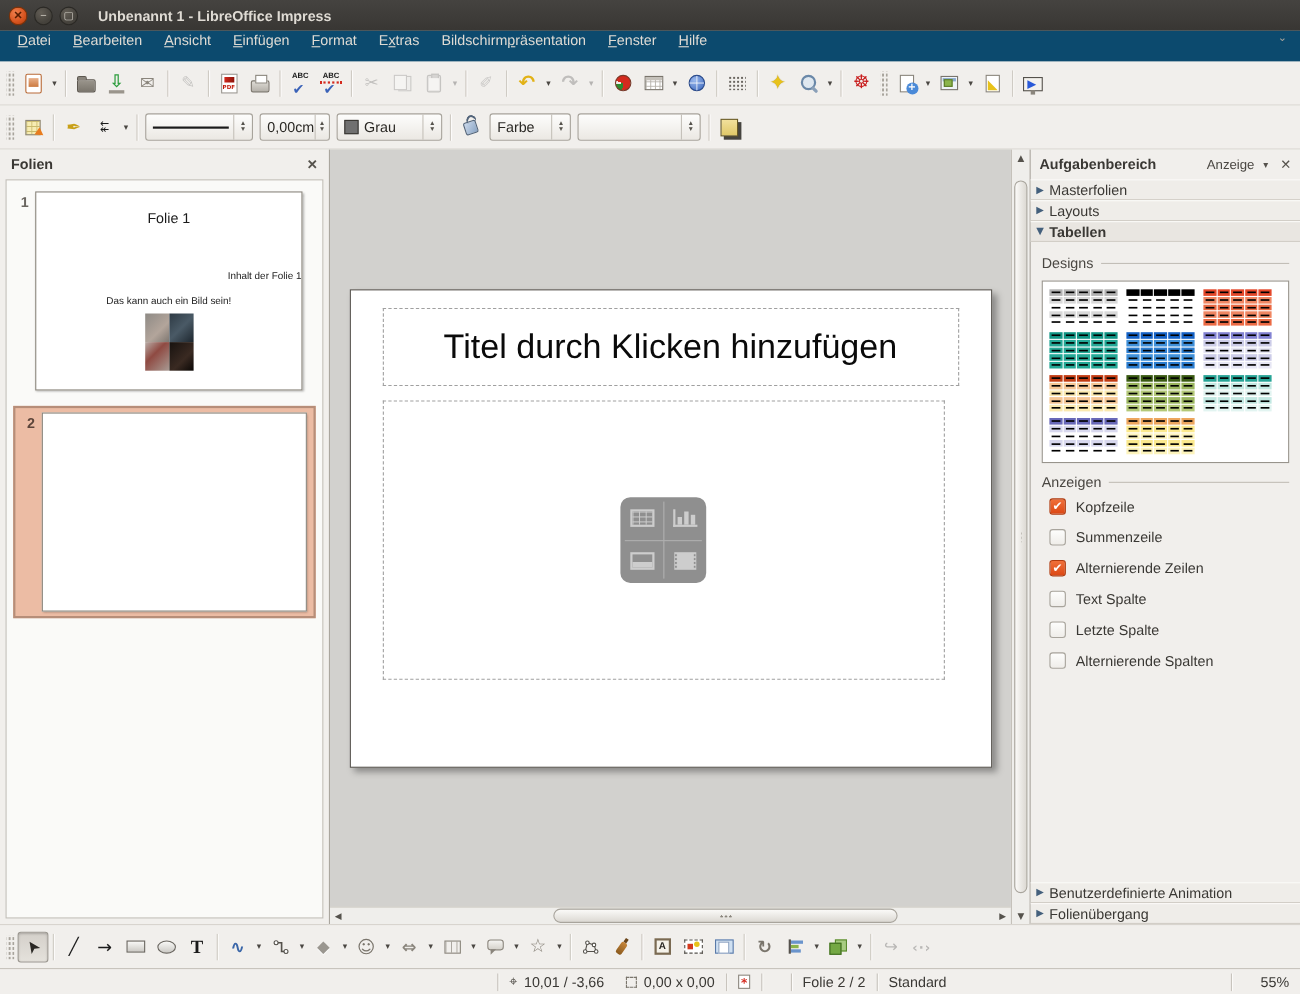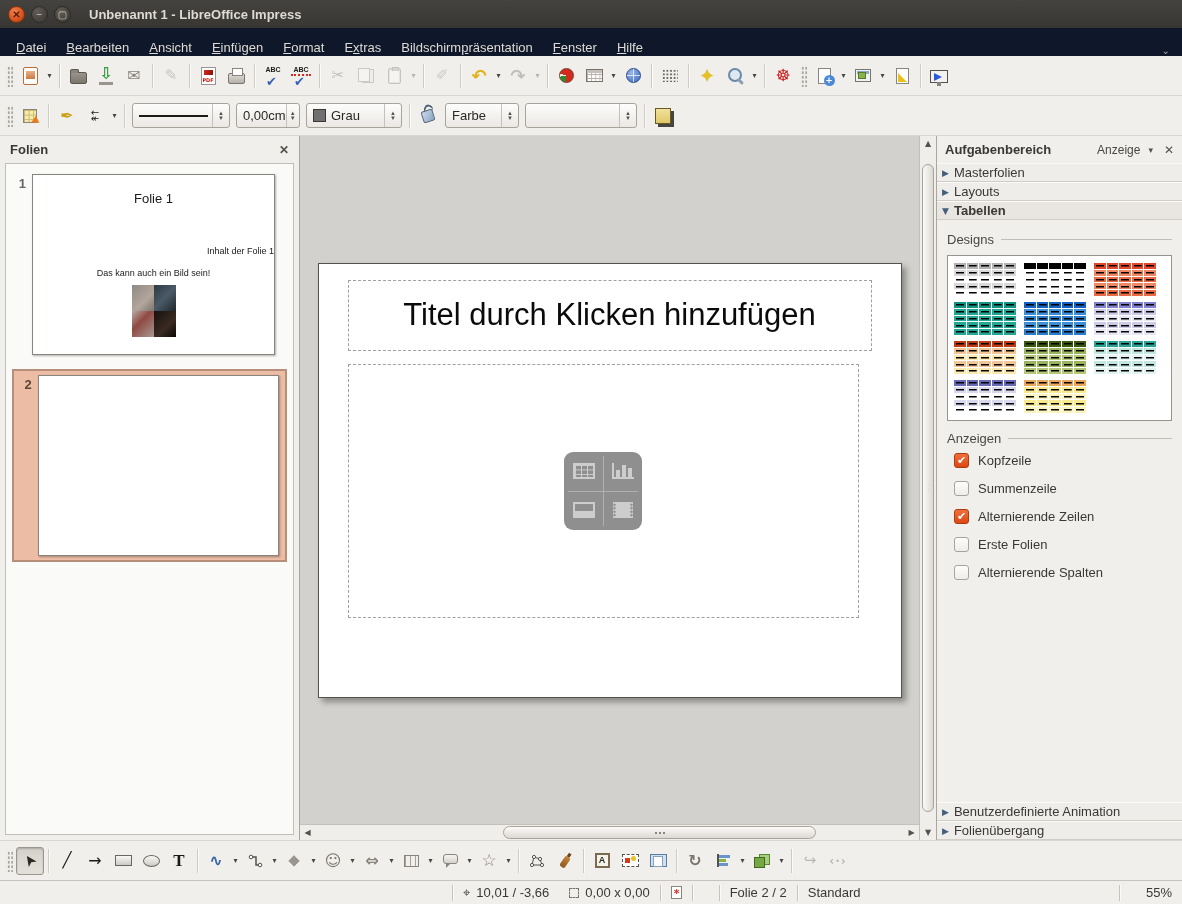--- a/index.html
+++ b/index.html
@@ -8,21 +8,21 @@
 
   
   .titlebar { height:28px; background:linear-gradient(#454340,#383633); display:flex; align-items:center; }
   .winbtns { display:flex; gap:6px; padding:0 8px; }
   .wbtn { width:17px; height:17px; border-radius:50%; font-size:10px; line-height:15px; text-align:center; }
   .wbtn.close { background:radial-gradient(circle at 35% 30%, #f0804e, #d6531e 60%, #a83c0e); border:1px solid #7e3208; color:#571d02; font-weight:bold; }
   .wbtn.minb, .wbtn.maxb { background:radial-gradient(circle at 35% 30%, #625d55, #45423c 65%); border:1px solid #2b2925; color:#cfcbc2; }
   .title-text { font-weight:bold; font-size:13px; color:#dfdbd4; margin-left:10px; }
 
   
-  .menubar { height:28px; background:#0f172a; display:flex; align-items:flex-end; padding:0 4px 0 6px; }
+  .menubar { height:28px; background:#0c4a6e; display:flex; align-items:flex-start; padding:0 4px 0 6px; }
   .menu-item { padding:5px 10px; font-size:13px; color:#dfdbd4; cursor:default; }
   .menu-item u { text-decoration:underline; }
   .menu-chevron { margin-left:auto; color:#a8a49c; font-size:10px; padding-right:8px; }
 
   
   .toolbar { height:40px; background:#f1efec; border-bottom:1px solid #d8d4ce; display:flex; align-items:center; padding:0 3px; }
   .tbdraw { border-bottom:none; border-top:1px solid #d8d4ce; }
   .tbtn { min-width:28px; height:28px; display:flex; align-items:center; justify-content:center; border-radius:3px; position:relative; }
   .tbtn.pressed { background:linear-gradient(#d4d0ca,#e4e1db); border:1px solid #9a968f; box-shadow:inset 0 1px 2px rgba(0,0,0,.2); }
   .dis { opacity:.35; filter:grayscale(.9); }
@@ -942,21 +942,25 @@
           <div class="cbrow">
             <span class="cb"></span>
             <span>Summenzeile</span>
           </div>
           <div class="cbrow">
             <span class="cb on">✔</span>
             <span>Alternierende Zeilen</span>
           </div>
           <div class="cbrow">
             <span class="cb"></span>
-            <span>Erste Folien</span>
+            <span>Text Spalte</span>
+          </div>
+          <div class="cbrow">
+            <span class="cb"></span>
+            <span>Letzte Spalte</span>
           </div>
           <div class="cbrow">
             <span class="cb"></span>
             <span>Alternierende Spalten</span>
           </div>
         </div>
     </div>
     <div class="tp-spacer"></div>
     <div id="tp-bottom">
         <div class="tp-section">

